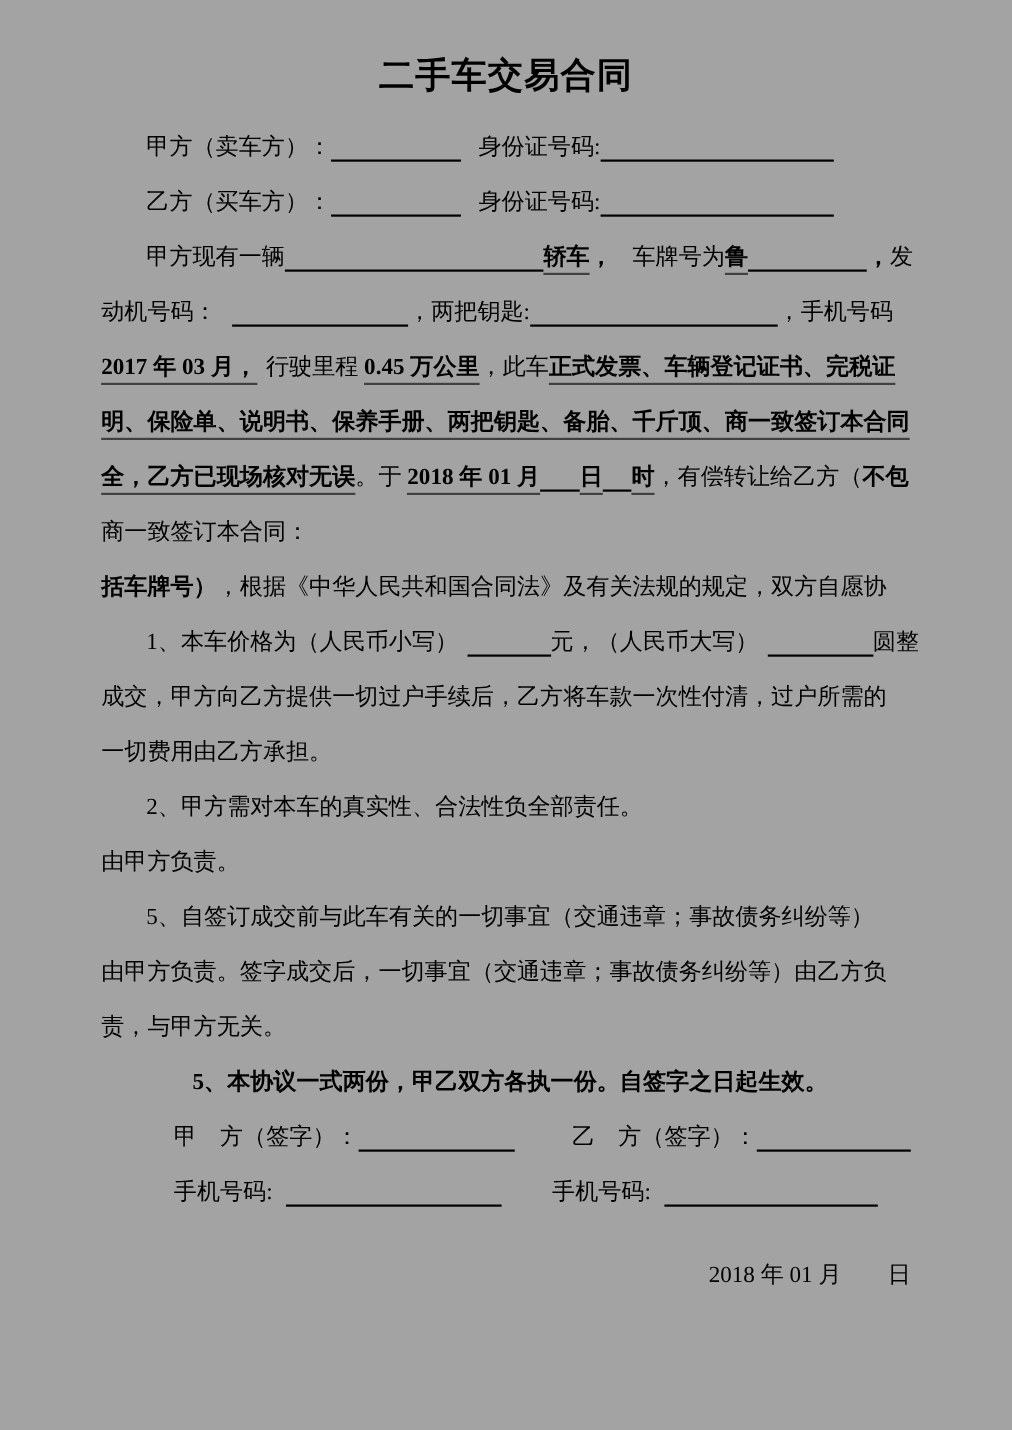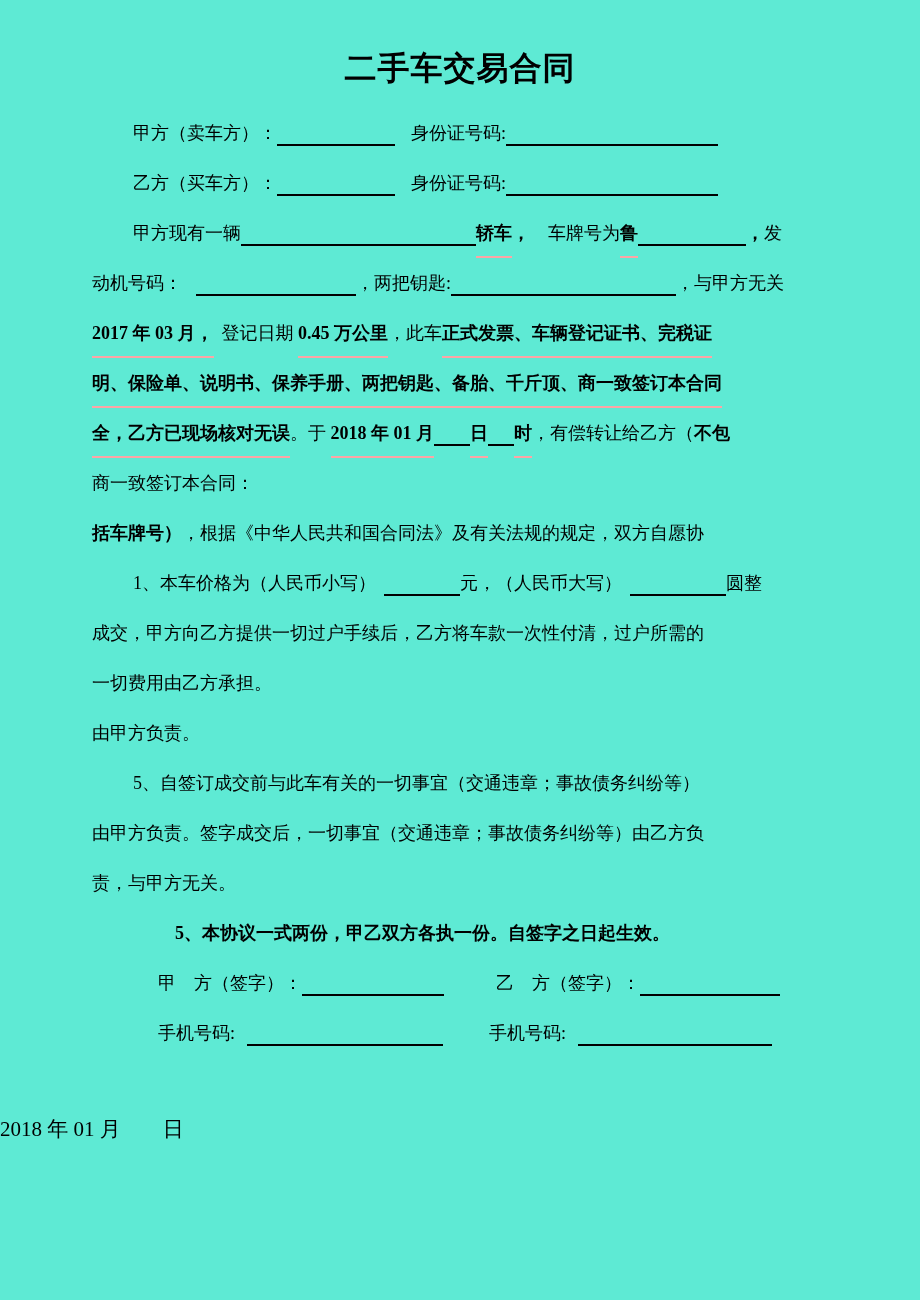--- a/index.html
+++ b/index.html
@@ -1,82 +1,84 @@
 <!DOCTYPE html>
 <html><head>
 <meta charset="utf-8">
 <style>
   html, body { margin: 0; padding: 0; }
   body { background: #ffffff; }
   .page {
     width: 920px;
     height: 1300px;
     margin: 0 auto;
-    background: #5eead4;
+    background: #a3a3a3;
     color: #000000;
     font-family: "Liberation Serif", "DejaVu Serif", serif;
     overflow: hidden;
     position: relative;
   }
   .title {
     padding-top: 46px;
     text-align: center;
     font-family: "Liberation Sans", "DejaVu Sans", sans-serif;
     font-weight: bold;
     font-size: 32px;
     line-height: 44px;
     letter-spacing: 1px;
   }
   .contract-body {
     padding: 18px 92px 0 92px;
-    font-size: 18px;
+    font-size: 21px;
   }
   .line {
     line-height: 50px;
     height: 50px;
     white-space: nowrap;
   }
   .seg { }
   .b { font-weight: bold; }
-  .u { border-bottom: 2px solid #fca5a5; padding-bottom: 13px; }
+  .u { border-bottom: 2px solid #404040; padding-bottom: 3px; }
   .blank {
     display: inline-block;
     height: 0;
     border-bottom: 2px solid #000000;
     vertical-align: -7px;
   }
   .sp { display: inline-block; }
   .date-line {
-    margin-top: 56px;
+    margin-top: 35px;
     padding-right: 92px;
+    text-align: right;
     font-size: 21px;
     line-height: 30px;
     white-space: nowrap;
   }
 </style>
 </head>
 <body>
 
 <div class="page">
 
   <div class="title">二手车交易合同</div>
 
   <div class="contract-body">
       <div class="line" style="padding-left: 41px;"><span class="seg">甲方（卖车方）：</span><span class="blank" style="width: 118px;"></span><span class="sp" style="width: 16px;"></span><span class="seg">身份证号码:</span><span class="blank" style="width: 212px;"></span></div>
       <div class="line" style="padding-left: 41px;"><span class="seg">乙方（买车方）：</span><span class="blank" style="width: 118px;"></span><span class="sp" style="width: 16px;"></span><span class="seg">身份证号码:</span><span class="blank" style="width: 212px;"></span></div>
       <div class="line" style="padding-left: 41px;"><span class="seg">甲方现有一辆</span><span class="blank" style="width: 235px;"></span><span class="seg b u">轿车</span><span class="seg b">，</span><span class="sp" style="width: 18px;"></span><span class="seg">车牌号为</span><span class="seg b u">鲁</span><span class="blank" style="width: 108px;"></span><span class="seg b">，</span><span class="seg">发</span></div>
-      <div class="line"><span class="seg">动机号码：</span><span class="sp" style="width: 14px;"></span><span class="blank" style="width: 160px;"></span><span class="seg">，两把钥匙:</span><span class="blank" style="width: 225px;"></span><span class="seg">，与甲方无关</span></div>
-      <div class="line"><span class="seg b u">2017 年 03 月，</span><span class="sp" style="width: 8px;"></span><span class="seg">登记日期 </span><span class="seg b u">0.45 万公里</span><span class="seg">，此车</span><span class="seg b u">正式发票、车辆登记证书、完税证</span></div>
+      <div class="line"><span class="seg">动机号码：</span><span class="sp" style="width: 14px;"></span><span class="blank" style="width: 160px;"></span><span class="seg">，两把钥匙:</span><span class="blank" style="width: 225px;"></span><span class="seg">，手机号码</span></div>
+      <div class="line"><span class="seg b u">2017 年 03 月，</span><span class="sp" style="width: 8px;"></span><span class="seg">行驶里程 </span><span class="seg b u">0.45 万公里</span><span class="seg">，此车</span><span class="seg b u">正式发票、车辆登记证书、完税证</span></div>
       <div class="line"><span class="seg b u">明、保险单、说明书、保养手册、两把钥匙、备胎、千斤顶、商一致签订本合同</span></div>
       <div class="line"><span class="seg b u">全，乙方已现场核对无误</span><span class="seg">。于 </span><span class="seg b u">2018 年 01 月</span><span class="blank" style="width: 36px;"></span><span class="seg b u">日</span><span class="blank" style="width: 26px;"></span><span class="seg b u">时</span><span class="seg">，有偿转让给乙方（</span><span class="seg b">不包</span></div>
       <div class="line"><span class="seg">商一致签订本合同：</span></div>
       <div class="line"><span class="seg b">括车牌号）</span><span class="seg">，根据《中华人民共和国合同法》及有关法规的规定，双方自愿协</span></div>
       <div class="line" style="padding-left: 41px;"><span class="seg">1、本车价格为（人民币小写）</span><span class="sp" style="width: 8px;"></span><span class="blank" style="width: 76px;"></span><span class="seg">元，（人民币大写）</span><span class="sp" style="width: 8px;"></span><span class="blank" style="width: 96px;"></span><span class="seg">圆整</span></div>
       <div class="line"><span class="seg">成交，甲方向乙方提供一切过户手续后，乙方将车款一次性付清，过户所需的</span></div>
       <div class="line"><span class="seg">一切费用由乙方承担。</span></div>
+      <div class="line" style="padding-left: 41px;"><span class="seg">2、甲方需对本车的真实性、合法性负全部责任。</span></div>
       <div class="line"><span class="seg">由甲方负责。</span></div>
       <div class="line" style="padding-left: 41px;"><span class="seg">5、自签订成交前与此车有关的一切事宜（交通违章；事故债务纠纷等）</span></div>
       <div class="line"><span class="seg">由甲方负责。签字成交后，一切事宜（交通违章；事故债务纠纷等）由乙方负</span></div>
       <div class="line"><span class="seg">责，与甲方无关。</span></div>
       <div class="line" style="padding-left: 83px; font-weight: bold;"><span class="seg">5、本协议一式两份，甲乙双方各执一份。自签字之日起生效。</span></div>
       <div class="line" style="padding-left: 66px;"><span class="seg">甲　方（签字）：</span><span class="blank" style="width: 142px;"></span><span class="sp" style="width: 52px;"></span><span class="seg">乙　方（签字）：</span><span class="blank" style="width: 140px;"></span></div>
       <div class="line" style="padding-left: 66px;"><span class="seg">手机号码:</span><span class="sp" style="width: 12px;"></span><span class="blank" style="width: 196px;"></span><span class="sp" style="width: 46px;"></span><span class="seg">手机号码:</span><span class="sp" style="width: 12px;"></span><span class="blank" style="width: 194px;"></span></div>
     </div>
 
   <div class="date-line">

